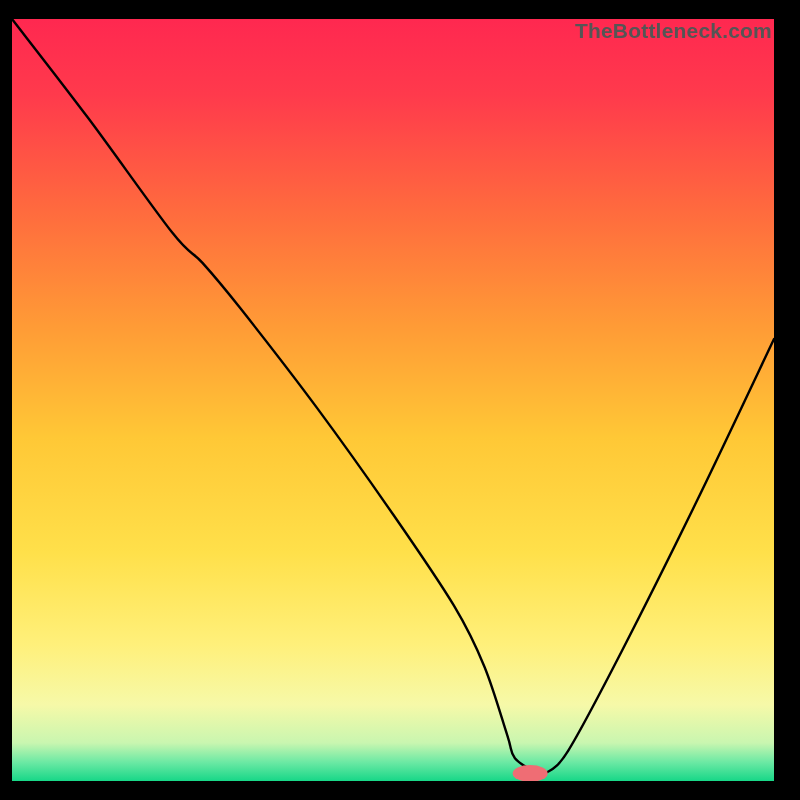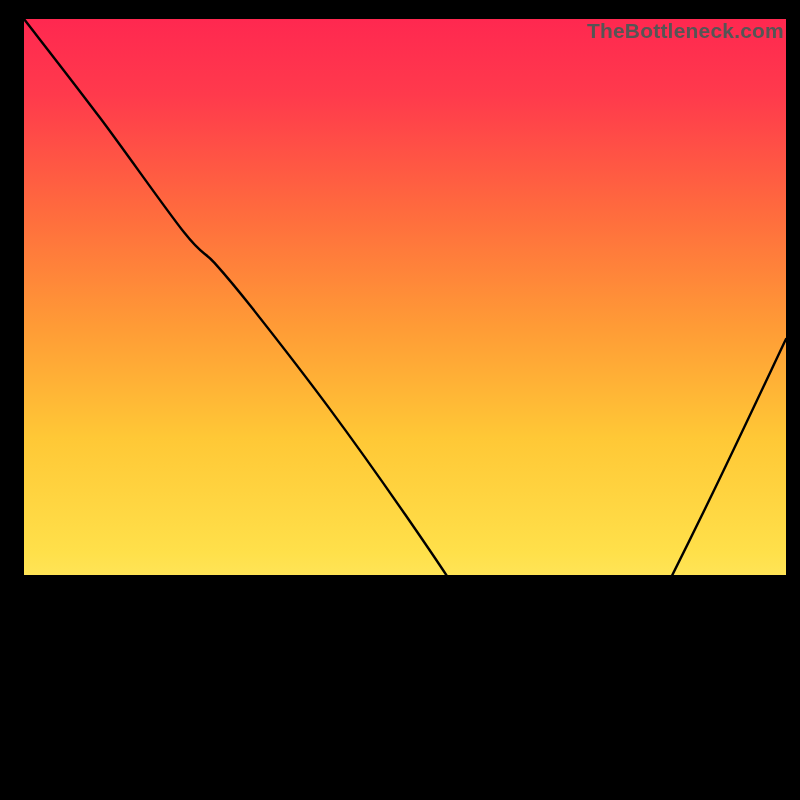--- a/index.html
+++ b/index.html
@@ -13,24 +13,24 @@
   .frame {
     position: absolute;
     left: 0;
     top: 0;
     width: 800px;
     height: 800px;
     background: #000;
   }
   .plot {
     position: absolute;
-    left: 24px;
+    left: 12px;
     top: 19px;
     width: 762px;
-    height: 556px;
+    height: 762px;
     overflow: hidden;
   }
   .watermark {
     position: absolute;
     top: 0;
     right: 2px;
     color: #555;
     font-family: Arial, Helvetica, sans-serif;
     font-size: 21px;
     font-weight: 600;

